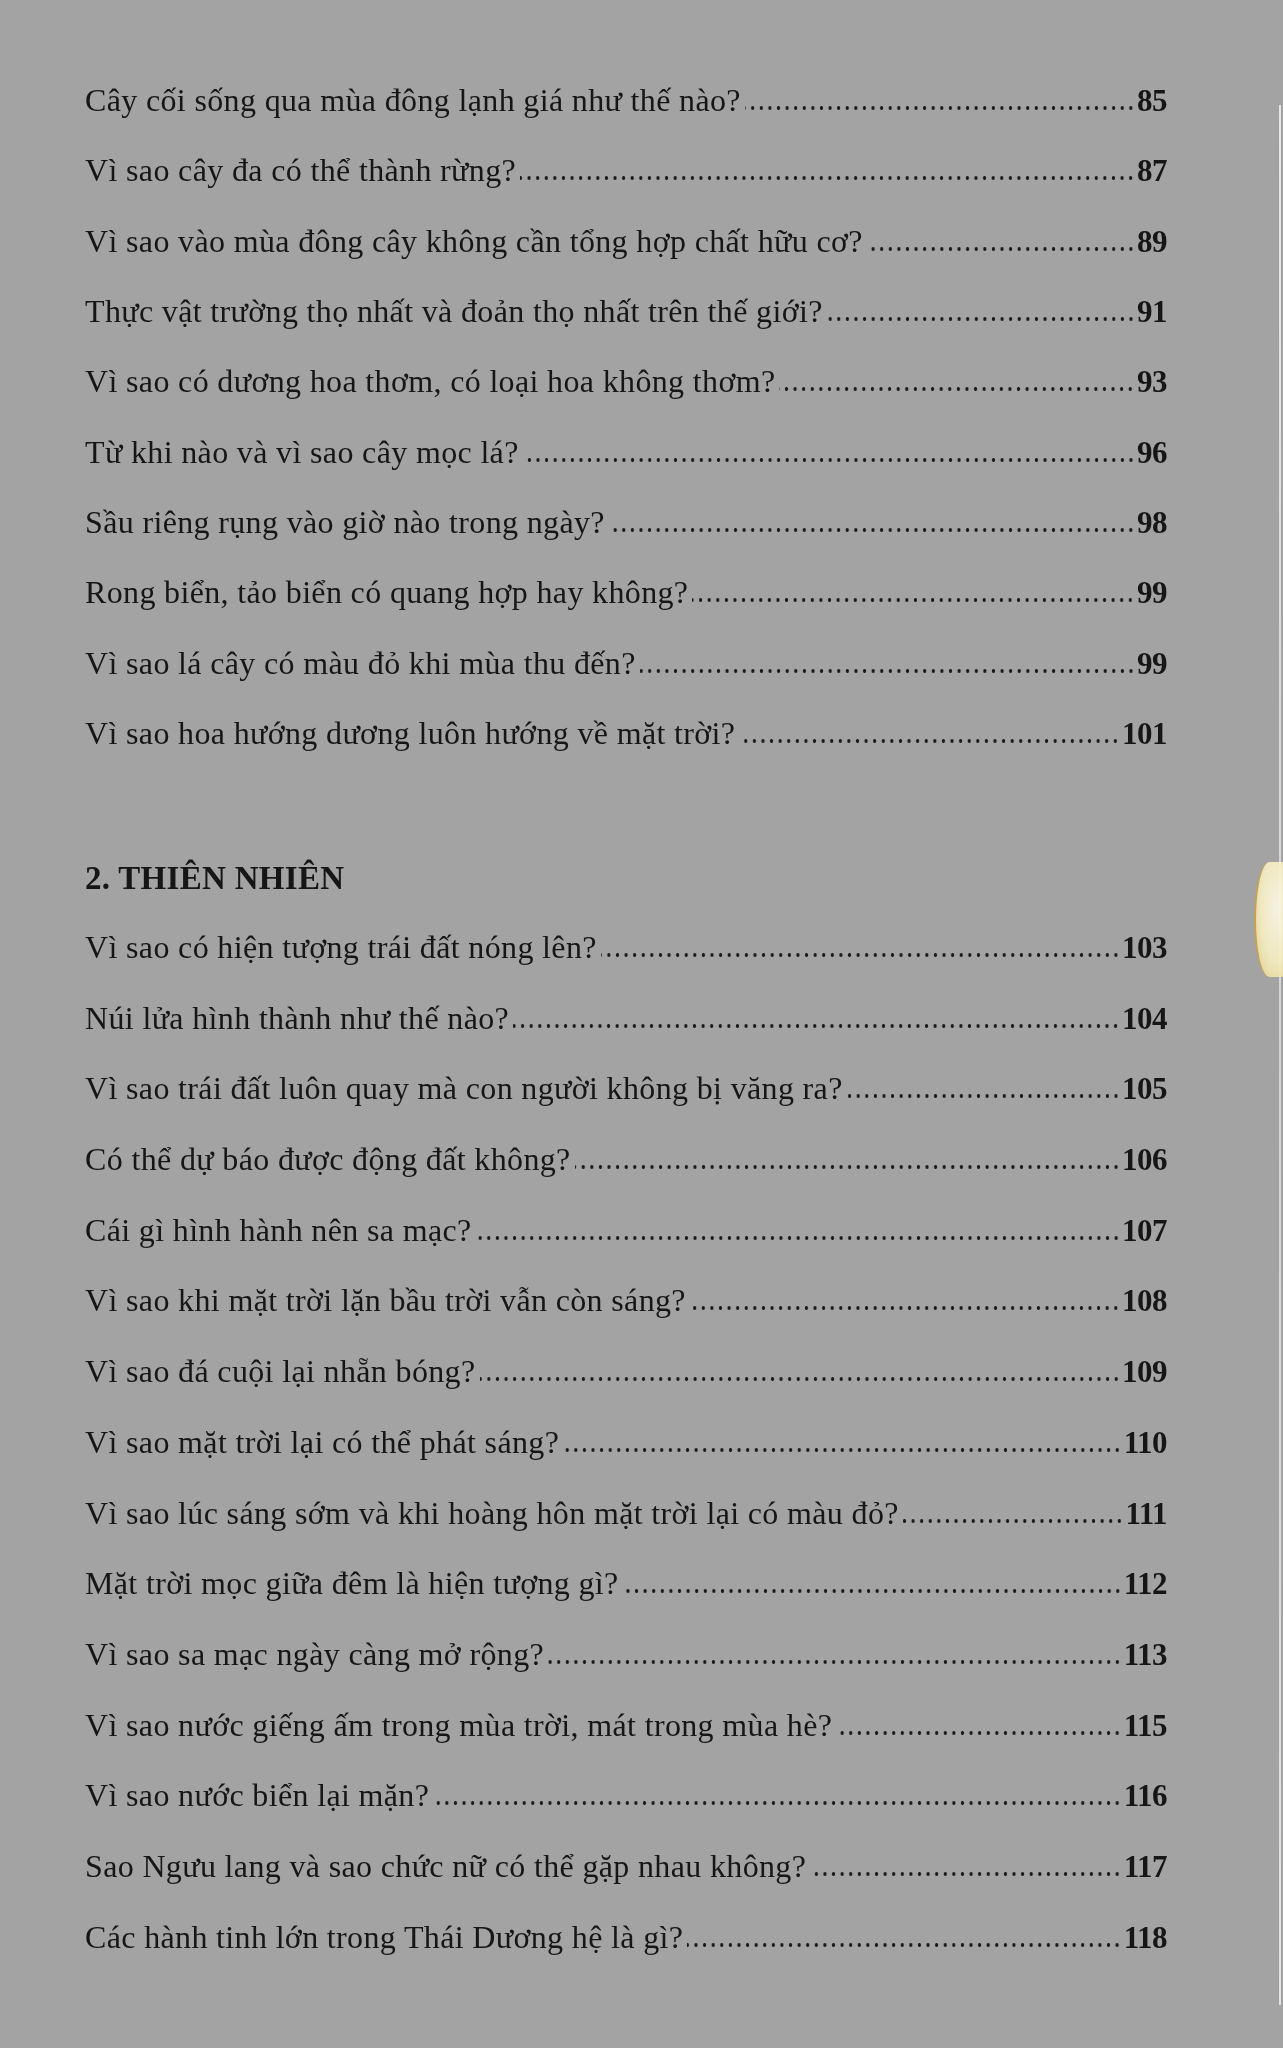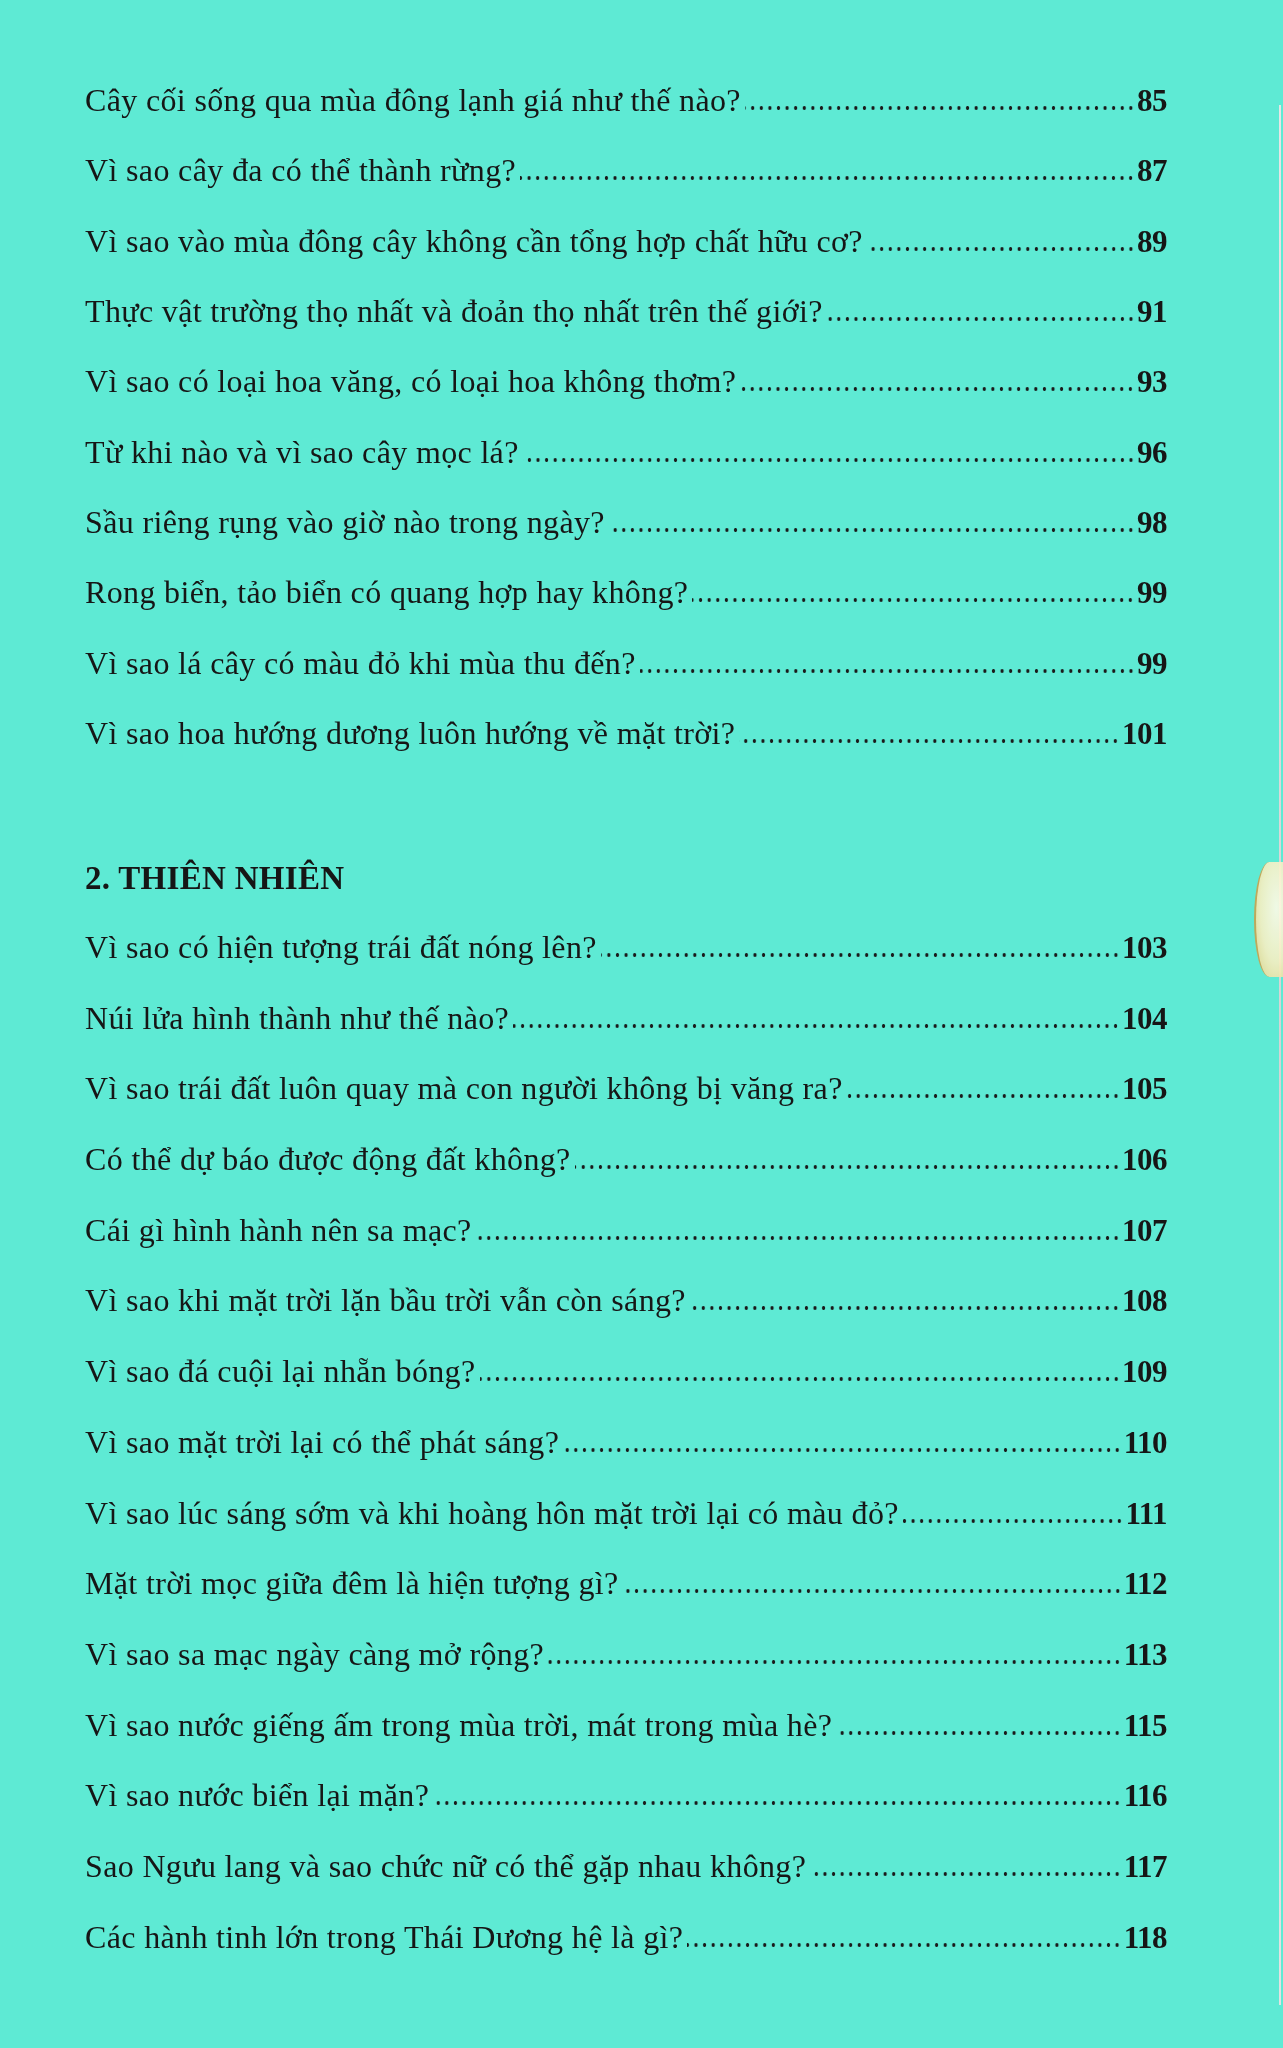--- a/index.html
+++ b/index.html
@@ -12,21 +12,21 @@
       height: 2048px;
       position: relative;
       overflow: hidden;
       font-family: "Liberation Serif", "DejaVu Serif", serif;
       color: #161616;
     }
     .page {
       position: absolute;
       left: 0; top: 0;
       width: 1283px; height: 2048px;
-      background: #5eead4;
+      background: #a3a3a3;
     }
     .page-edge {
       position: absolute;
       left: 1279px; top: 105px;
       width: 2px; height: 1900px;
       background: linear-gradient(to bottom, #e6e6e6, #d4d4d4 50%, #e2e2e2);
     }
     .page-stain {
       position: absolute;
       left: 1254px; top: 862px;
@@ -111,21 +111,21 @@
       <span class="title">Vì sao vào mùa đông cây không cần tổng hợp chất hữu cơ?</span>
       <span class="leader"></span>
       <span class="page-num">89</span>
     </div>
     <div class="row" style="top:289px">
       <span class="title">Thực vật trường thọ nhất và đoản thọ nhất trên thế giới?</span>
       <span class="leader"></span>
       <span class="page-num">91</span>
     </div>
     <div class="row" style="top:359px">
-      <span class="title">Vì sao có loại hoa văng, có loại hoa không thơm?</span>
+      <span class="title">Vì sao có dương hoa thơm, có loại hoa không thơm?</span>
       <span class="leader"></span>
       <span class="page-num">93</span>
     </div>
     <div class="row" style="top:430px">
       <span class="title">Từ khi nào và vì sao cây mọc lá?</span>
       <span class="leader"></span>
       <span class="page-num">96</span>
     </div>
     <div class="row" style="top:500px">
       <span class="title">Sầu riêng rụng vào giờ nào trong ngày?</span>

